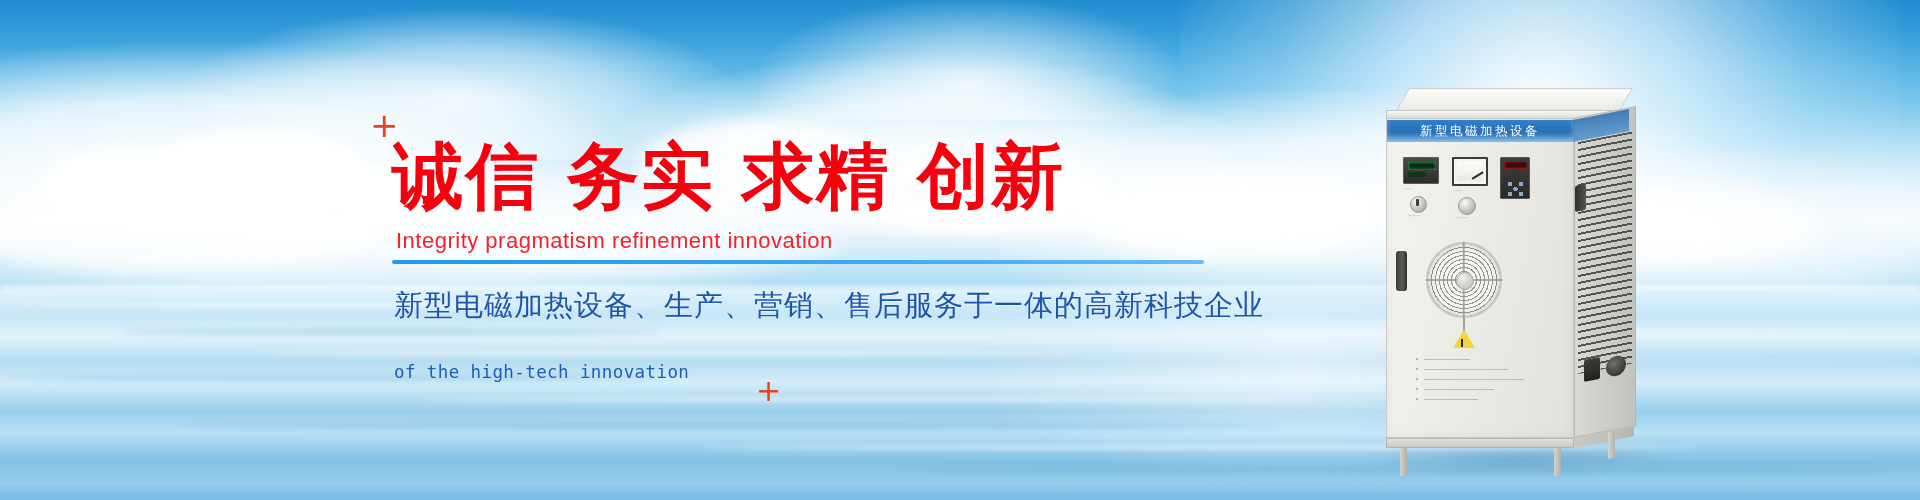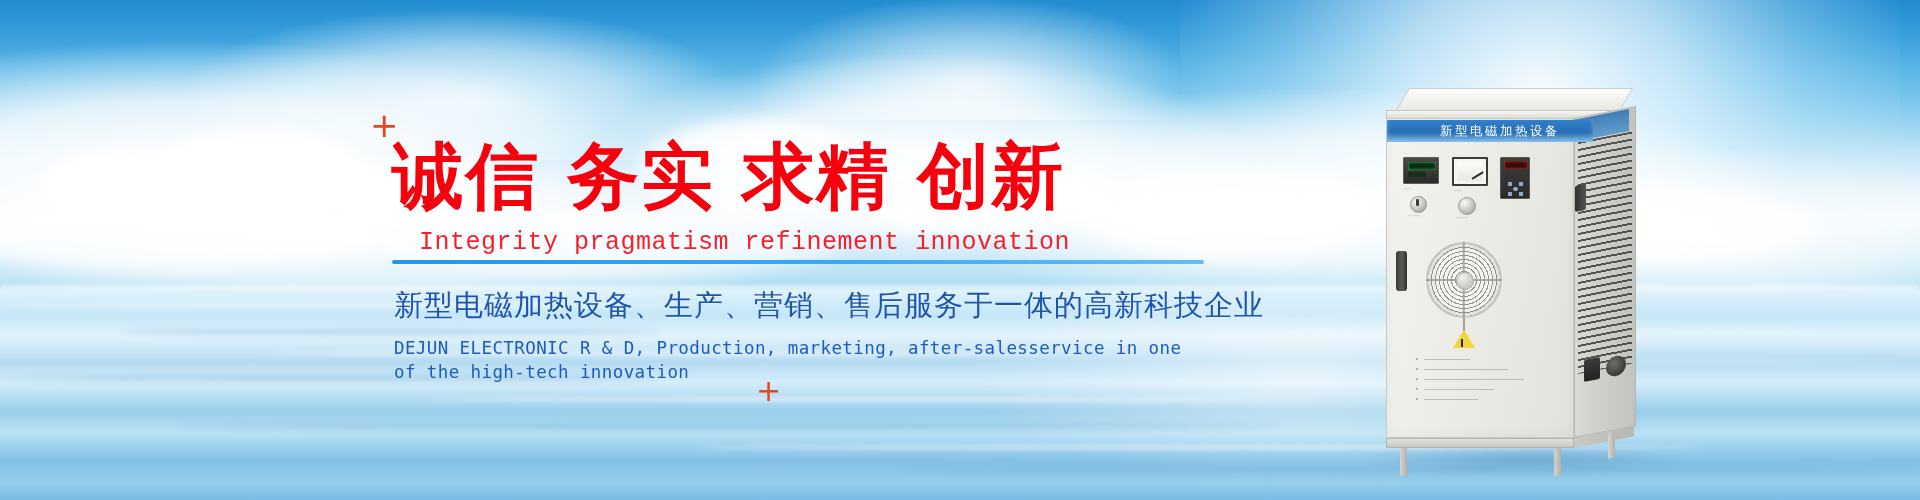--- a/index.html
+++ b/index.html
@@ -98,22 +98,22 @@
   .copy{position:absolute;left:0;top:0;width:1250px;height:500px;}
   .headline{
     position:absolute;left:392px;top:140px;
     font-family:"DejaVu Sans","Liberation Sans",sans-serif;
     font-size:72px;font-weight:700;color:#f5000c;
     letter-spacing:2px;white-space:nowrap;line-height:1;
     text-shadow:0 1px 2px rgba(255,255,255,.45);
   }
   .headline-en{
     position:absolute;left:396px;top:228px;
-    font-family:Liberation Mono, monospace;
-    font-size:25px;color:#f4212b;letter-spacing:.5px;white-space:nowrap;margin-left:23px;
+    font-family:Liberation Sans, sans-serif;
+    font-size:22px;color:#f4212b;letter-spacing:.5px;white-space:nowrap;
   }
   .divider{
     position:absolute;left:392px;top:260px;width:812px;height:4px;
     background:linear-gradient(90deg,#2196f3 0%,#3aa9f5 55%,#63bdf8 100%);
     border-radius:2px;
   }
   .subline-cn{
     position:absolute;left:394px;top:286px;
     font-family:"DejaVu Serif","Liberation Serif",serif;
     font-size:29px;color:#1b55ad;letter-spacing:1px;white-space:nowrap;
@@ -161,21 +161,20 @@
     background:linear-gradient(90deg,#d9dad4 0%,#cfd0ca 40%,#c2c3bd 100%);
     border:1px solid #b4b5b0;box-sizing:border-box;
     transform:skewY(-11deg);transform-origin:left top;
   }
   .m-banner{
     position:absolute;left:15px;top:60px;width:186px;height:22px;
     background:linear-gradient(180deg,#2f7fc9 0%,#2a6fb6 55%,#5fa8da 100%);
     color:#fff;font-family:"DejaVu Sans",sans-serif;font-size:12.5px;
     letter-spacing:2.5px;text-align:center;line-height:22px;
     box-shadow:inset 0 -3px 5px rgba(255,255,255,.3);
-    padding-left:20px;
   }
   .m-banner-side{
     position:absolute;left:201px;top:60px;width:56px;height:22px;
     background:linear-gradient(180deg,#2a6fb6,#4e94cc);
     transform:skewY(-11deg);transform-origin:left top;opacity:.85;
   }
   .m-vents{
     position:absolute;left:206px;top:82px;width:54px;height:232px;
     transform:skewY(-11deg);transform-origin:left top;
     background:repeating-linear-gradient(180deg,
@@ -352,21 +351,20 @@
   <div class="wavedark" style="left:900px;top:468px;width:1020px;"></div>
   <div class="wave" style="left:1250px;top:330px;width:600px;opacity:.6;"></div>
   <div class="wave" style="left:1400px;top:360px;width:520px;opacity:.5;"></div>
 
   <div class="copy">
     <span class="plusmark plus-1">+</span>
     <div class="headline">诚信 务实 求精 创新</div>
     <div class="headline-en">Integrity  pragmatism  refinement  innovation</div>
     <div class="divider"></div>
     <div class="subline-cn">新型电磁加热设备、生产、营销、售后服务于一体的高新科技企业</div>
-    <div class="subline-en">DEJUN ELECTRONIC R &amp; D, Production, marketing, after-salesservice in one</div>
     <div class="subline-en2">of the high-tech innovation</div>
     <span class="plusmark plus-2">+</span>
   </div>
 
   <div class="m-shadow"></div>
   <div class="machine">
     <div class="m-topface"></div>
     <div class="m-toplip"></div>
     <div class="m-side"></div>
     <div class="m-vents"></div>

